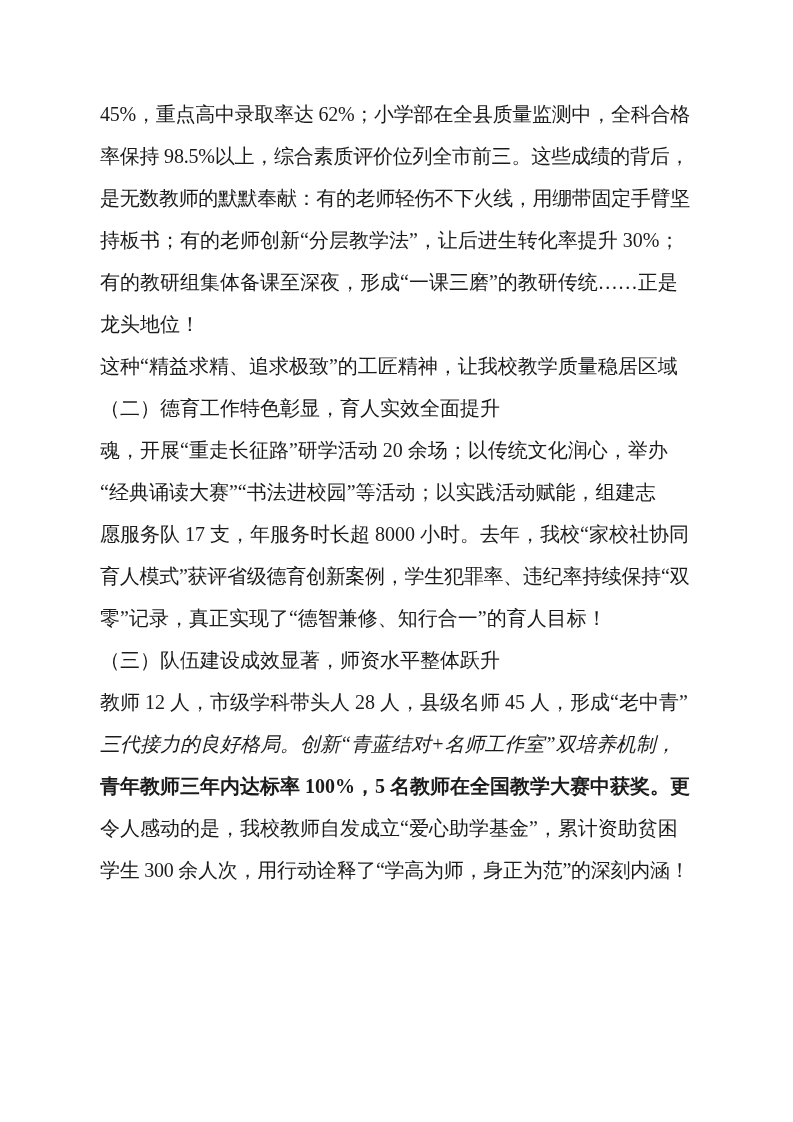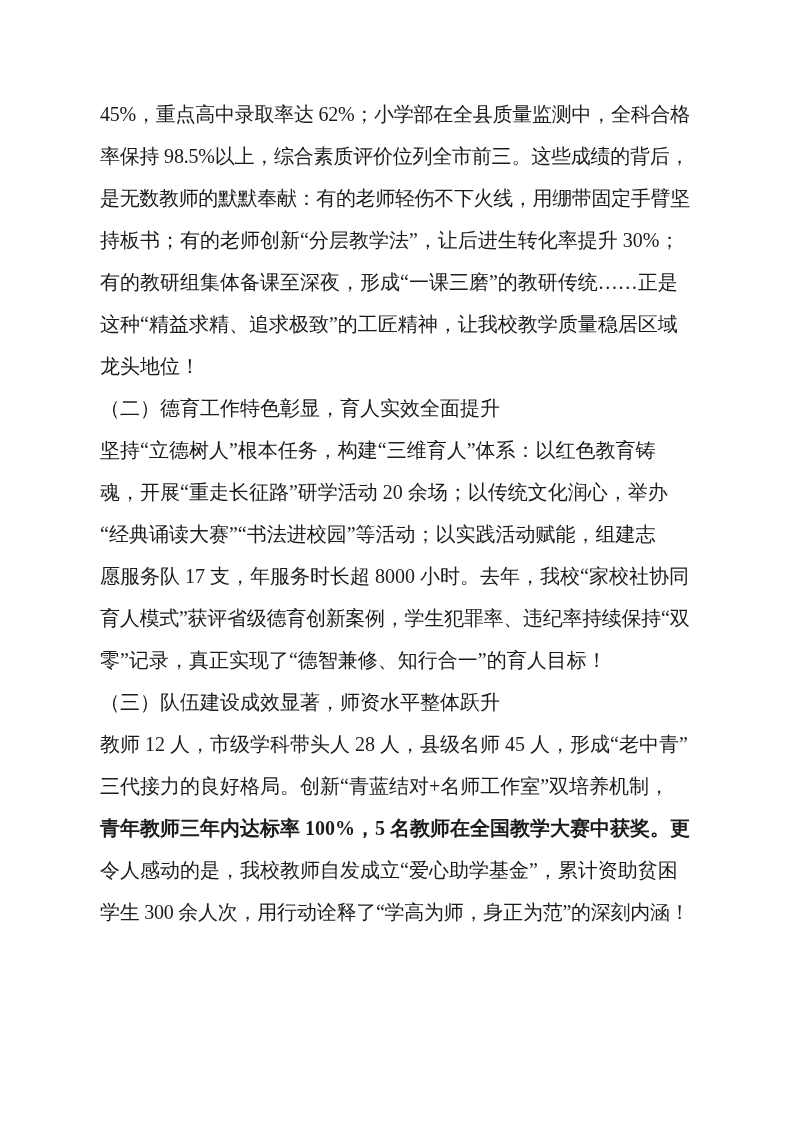--- a/index.html
+++ b/index.html
@@ -33,29 +33,28 @@
 </head>
 <body>
 
 <div class="page" style="background: rgb(255, 255, 255); color: rgb(27, 27, 27);">
   <div class="text-block" id="text-block">
       <div class="line j" style="letter-spacing: -0.25px;">45%，重点高中录取率达 62%；小学部在全县质量监测中，全科合格</div>
       <div class="line j" style="letter-spacing: -0.22px;">率保持 98.5%以上，综合素质评价位列全市前三。这些成绩的背后，</div>
       <div class="line j" style="letter-spacing: -0.34px;">是无数教师的默默奉献：有的老师轻伤不下火线，用绷带固定手臂坚</div>
       <div class="line j" style="letter-spacing: 0px;">持板书；有的老师创新“分层教学法”，让后进生转化率提升 30%；</div>
       <div class="line j" style="letter-spacing: 0px;">有的教研组集体备课至深夜，形成“一课三磨”的教研传统……正是</div>
+      <div class="line">龙头地位！</div>
       <div class="line j" style="letter-spacing: 0px;">这种“精益求精、追求极致”的工匠精神，让我校教学质量稳居区域</div>
-      <div class="line">龙头地位！</div>
       <div class="line">（二）德育工作特色彰显，育人实效全面提升</div>
-      <div class="line j" style="letter-spacing: 0px;">坚持“立德树人”根本任务，构建“三维育人”体系：以红色教育铸</div>
       <div class="line j" style="letter-spacing: 0px;">魂，开展“重走长征路”研学活动 20 余场；以传统文化润心，举办</div>
       <div class="line j" style="letter-spacing: 0px;">“经典诵读大赛”“书法进校园”等活动；以实践活动赋能，组建志</div>
       <div class="line j" style="letter-spacing: 0px;">愿服务队 17 支，年服务时长超 8000 小时。去年，我校“家校社协同</div>
       <div class="line j" style="letter-spacing: -0.27px;">育人模式”获评省级德育创新案例，学生犯罪率、违纪率持续保持“双</div>
       <div class="line">零”记录，真正实现了“德智兼修、知行合一”的育人目标！</div>
       <div class="line">（三）队伍建设成效显著，师资水平整体跃升</div>
       <div class="line j" style="letter-spacing: 0px;">教师 12 人，市级学科带头人 28 人，县级名师 45 人，形成“老中青”</div>
-      <div class="line j" style="letter-spacing: 0px;">三代接力的良好格局。创新“青蓝结对+名师工作室”双培养机制，</div>
+      <div class="line j" style="letter-spacing: 0px; font-style: italic;">三代接力的良好格局。创新“青蓝结对+名师工作室”双培养机制，</div>
       <div class="line j" style="letter-spacing: 0px; font-weight: bold;">青年教师三年内达标率 100%，5 名教师在全国教学大赛中获奖。更</div>
       <div class="line j" style="letter-spacing: 0px;">令人感动的是，我校教师自发成立“爱心助学基金”，累计资助贫困</div>
       <div class="line j" style="letter-spacing: -0.24px;">学生 300 余人次，用行动诠释了“学高为师，身正为范”的深刻内涵！</div>
     </div>
 </div>
 
 </body></html>

